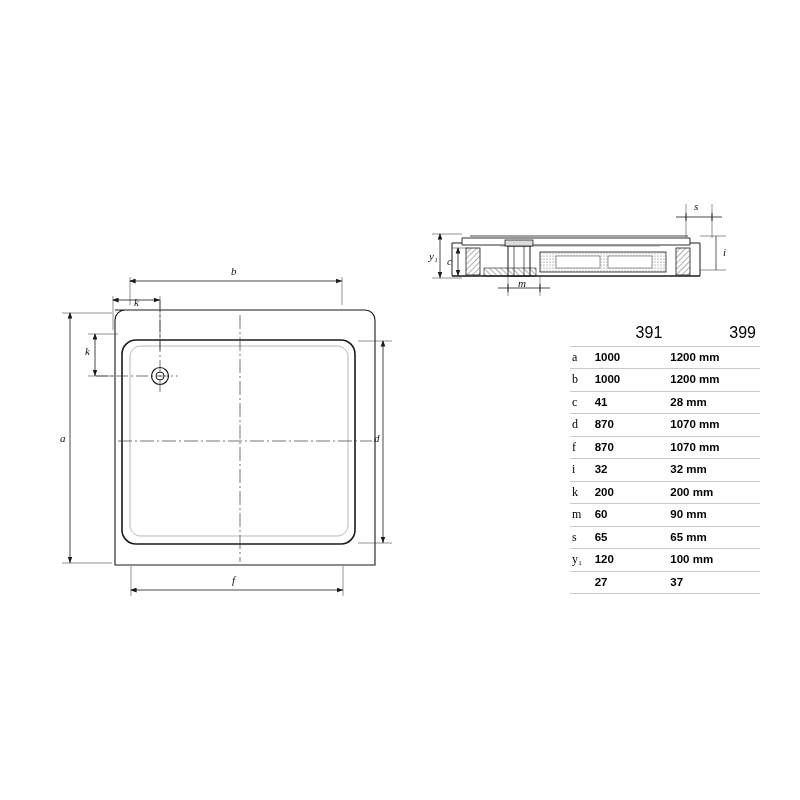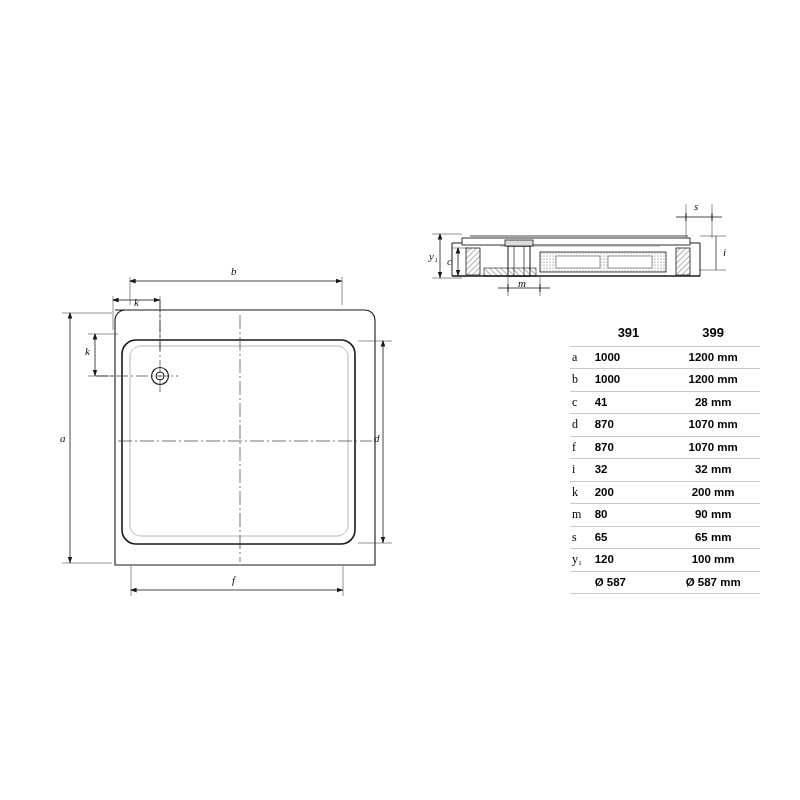--- a/index.html
+++ b/index.html
@@ -49,41 +49,41 @@
     width: 100%;
   }
   #spec-table th, #spec-table td {
     padding: 0;
     height: 21.5px;
     line-height: 21.5px;
     font-weight: normal;
     vertical-align: middle;
   }
   #spec-table th.hdr {
-    font-weight: bold;
-    font-size: 13px;
-    text-align: center;
+    font-weight: normal;
+    font-size: 16px;
+    text-align: right;
     padding-bottom: 2px;
   }
   #spec-table th.hdr-sym { width: 26px; }
   #spec-table th.c391 { width: 72px; padding-right: 8px;}
   #spec-table th.c399 { width: 92px; padding-right: 4px;}
   #spec-table td.sym {
     text-align: left;
     padding-left: 2px;
     font-family: "Liberation Serif", serif;
     font-size: 12px;
   }
   #spec-table td.v1 {
     text-align: left;
     padding-right: 8px;
     font-weight: bold;
   }
   #spec-table td.v2 {
-    text-align: center;
+    text-align: left;
     padding-right: 4px;
     font-weight: bold;
   }
   #spec-table tr.rowline td,
   #spec-table tr.hdrrow th {
     border-bottom: 1px solid #c9c9c9;
   }
 </style>
 </head>
 <body>
@@ -256,35 +256,35 @@
             <td class="v1">32</td>
             <td class="v2">32 mm</td>
           </tr>
           <tr class="rowline">
             <td class="sym">k</td>
             <td class="v1">200</td>
             <td class="v2">200 mm</td>
           </tr>
           <tr class="rowline">
             <td class="sym">m</td>
-            <td class="v1">80</td>
+            <td class="v1">60</td>
             <td class="v2">90 mm</td>
           </tr>
           <tr class="rowline">
             <td class="sym">s</td>
             <td class="v1">65</td>
             <td class="v2">65 mm</td>
           </tr>
           <tr class="rowline">
             <td class="sym">y₁</td>
             <td class="v1">120</td>
             <td class="v2">100 mm</td>
           </tr>
           <tr class="rowline">
             <td class="sym"></td>
-            <td class="v1">Ø 587</td>
-            <td class="v2">Ø 587 mm</td>
+            <td class="v1">27</td>
+            <td class="v2">37</td>
           </tr>
         </tbody>
     </table>
   </div>
 
 </div>
 
 </body></html>

